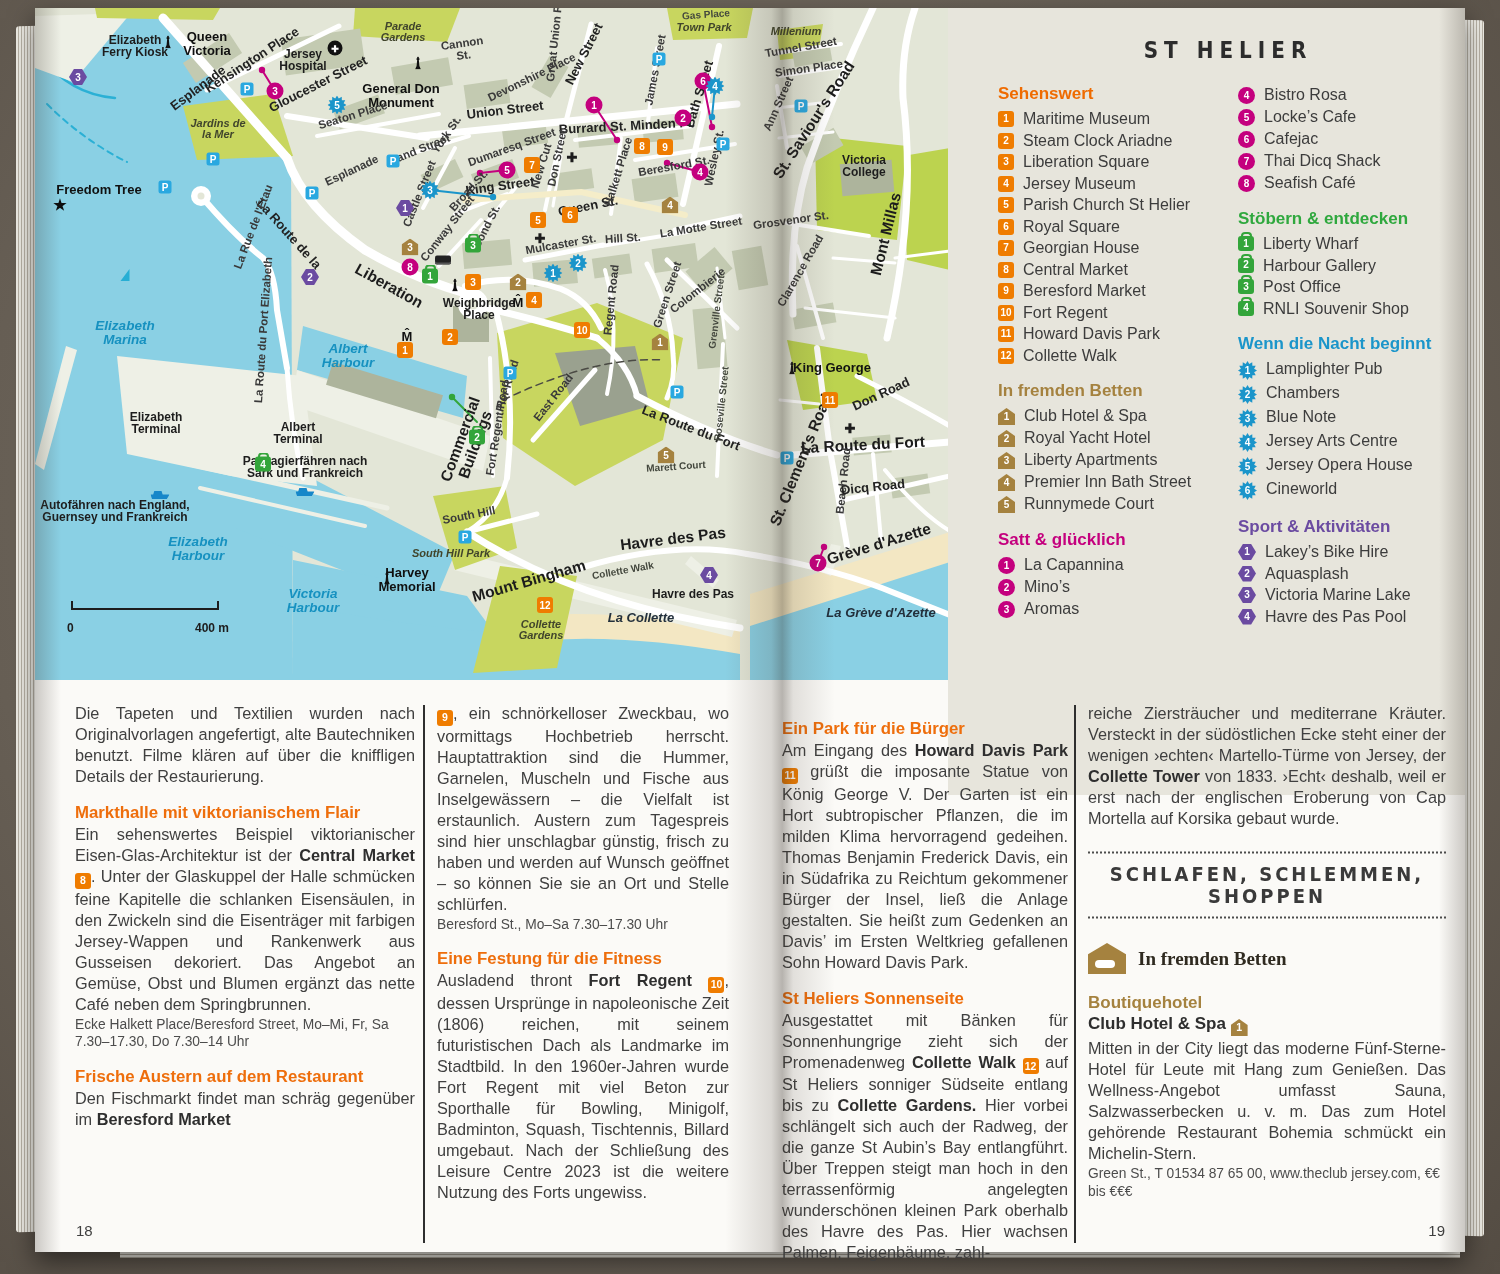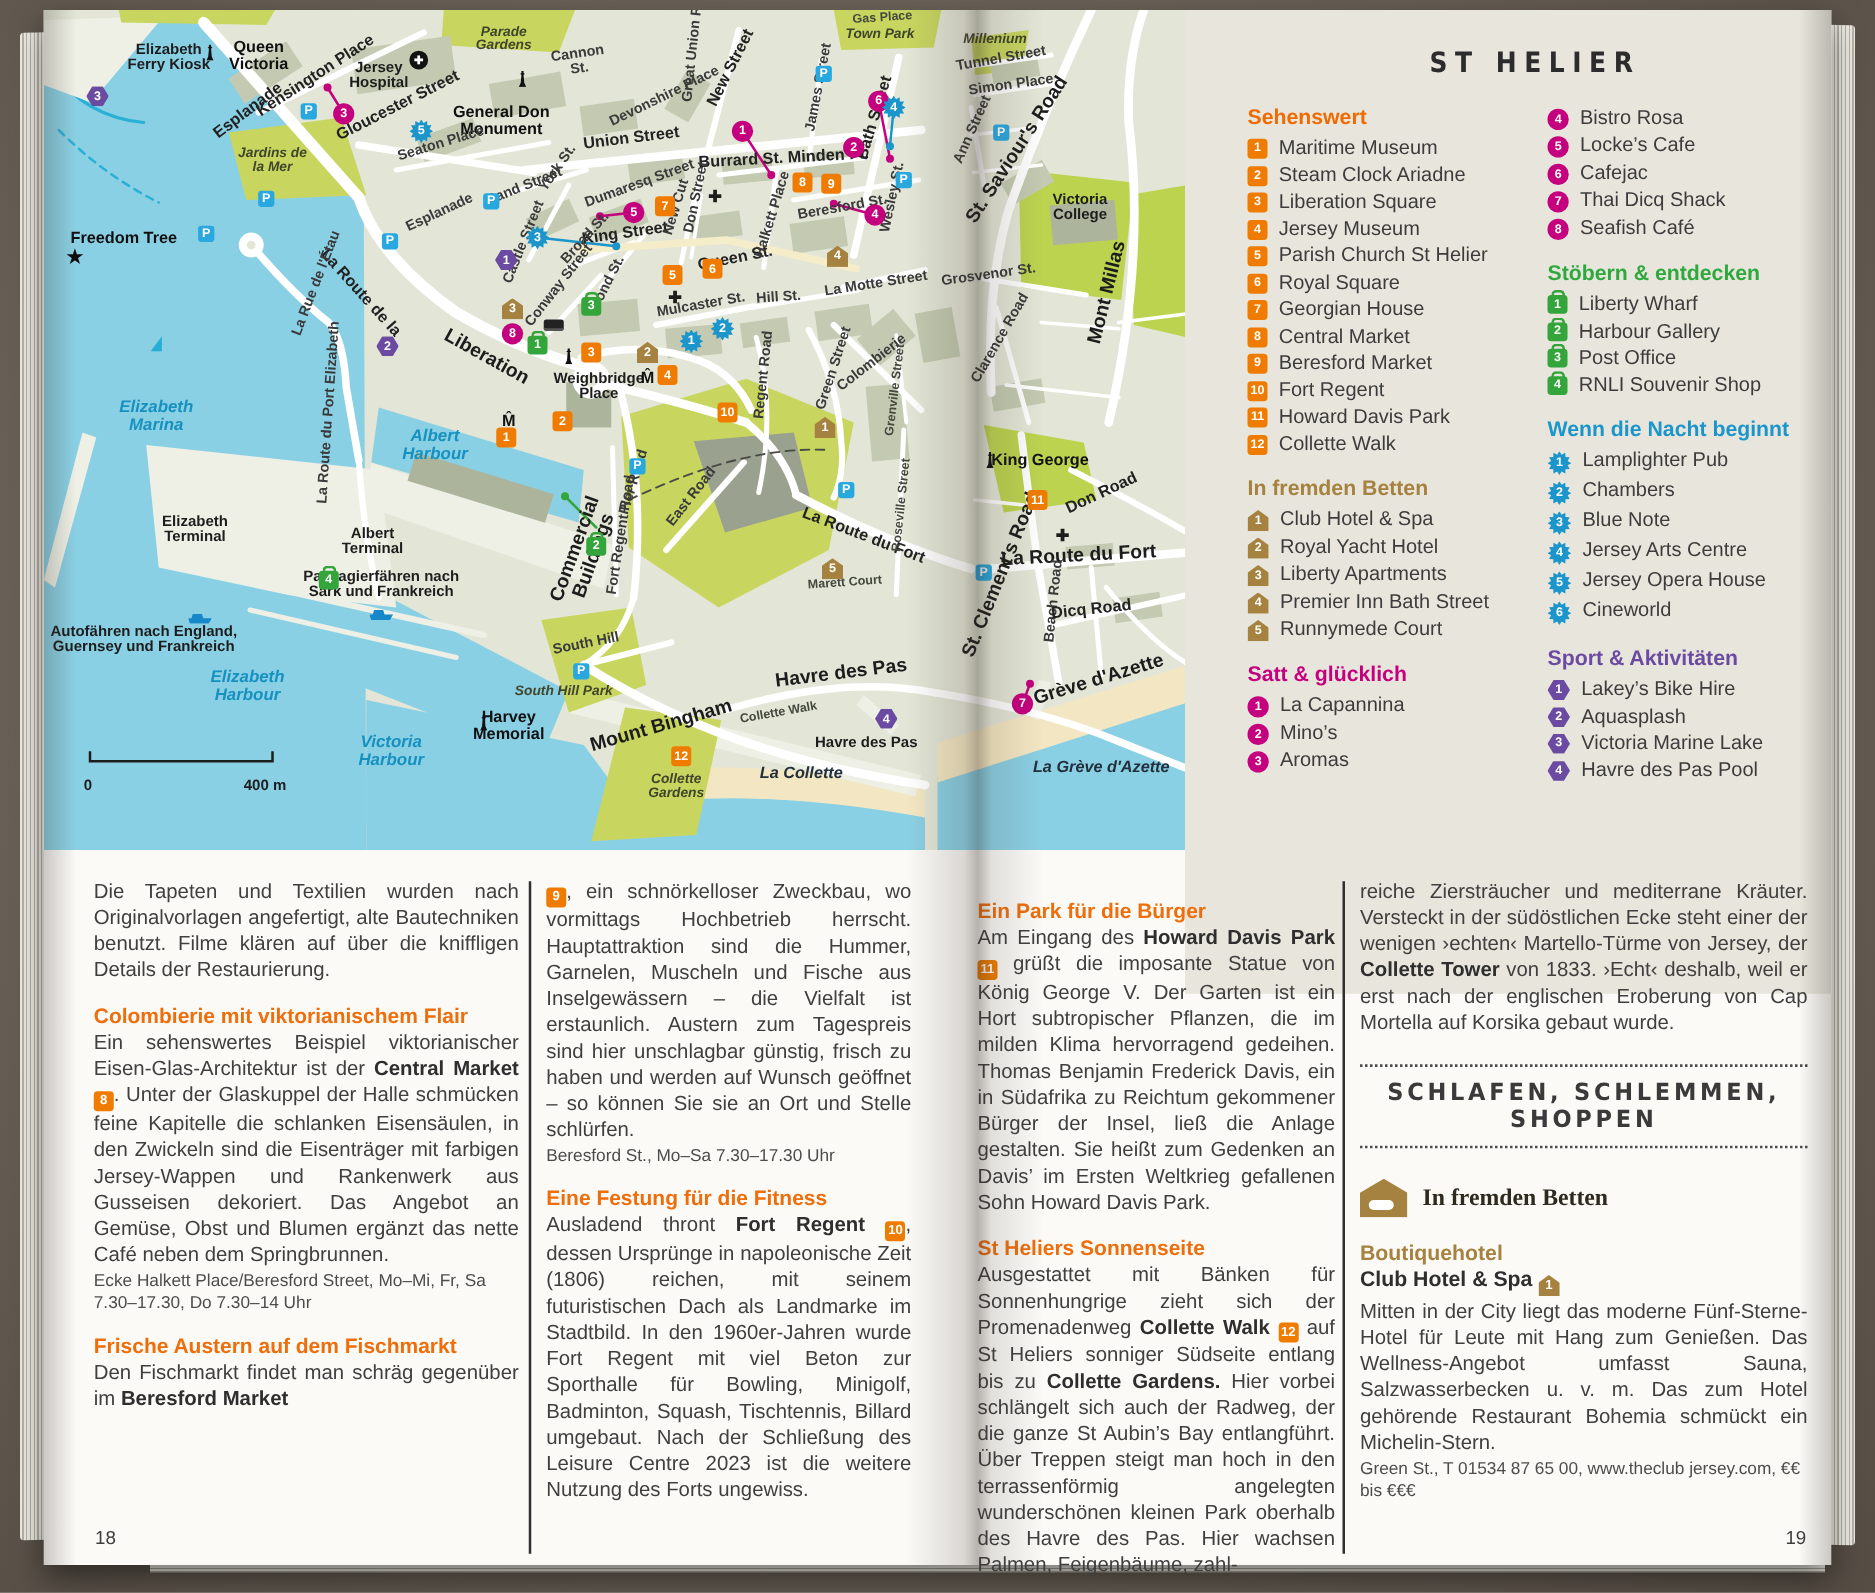--- a/index.html
+++ b/index.html
@@ -787,24 +787,24 @@
           </div>
           <div class="lg-row">
             <span class="mk shape-p" style="background: rgb(107, 75, 161); color: rgb(255, 255, 255);">4</span>
             <span>Havre des Pas Pool</span>
           </div>
         </div>
     </div>
 
     <div class="art" style="left:40px;top:695px;width:340px;">
         <div class="body">Die Tapeten und Textilien wurden nach Originalvorlagen angefertigt, alte Bautechniken benutzt. Filme klären auf über die kniffligen Details der Restaurierung.</div>
-        <div class="heading">Colombierie mit viktorianischem Flair</div>
+        <div class="heading">Markthalle mit viktorianischem Flair</div>
         <div class="body">Ein sehenswertes Beispiel viktorianischer Eisen-Glas-Architektur ist der <b style="color: rgb(46, 46, 46);">Central Market</b> <span class="inline-mk o">8</span>. Unter der Glaskuppel der Halle schmücken feine Kapitelle die schlanken Eisensäulen, in den Zwickeln sind die Eisenträger mit farbigen Jersey-Wappen und Rankenwerk aus Gusseisen dekoriert. Das Angebot an Gemüse, Obst und Blumen ergänzt das nette Café neben dem Springbrunnen.</div>
         <div class="info">Ecke Halkett Place/Beresford Street, Mo–Mi, Fr, Sa 7.30–17.30, Do 7.30–14 Uhr</div>
-        <div class="heading">Frische Austern auf dem Fischmarkt</div>
+        <div class="heading">Frische Austern auf dem Restaurant</div>
         <div class="body">Den Fischmarkt findet man schräg gegenüber im <b style="color: rgb(46, 46, 46);">Beresford Market</b></div>
       </div>
     <div class="divider" style="left:388px;top:697px;height:538px;"></div>
     <div class="art" style="left:402px;top:695px;width:292px;">
         <div class="body"><span class="inline-mk o">9</span>, ein schnörkelloser Zweckbau, wo vormittags Hochbetrieb herrscht. Hauptattraktion sind die Hummer, Garnelen, Muscheln und Fische aus Inselgewässern – die Vielfalt ist erstaunlich. Austern zum Tagespreis sind hier unschlagbar günstig, frisch zu haben und werden auf Wunsch geöffnet – so können Sie sie an Ort und Stelle schlürfen.</div>
         <div class="info">Beresford St., Mo–Sa 7.30–17.30 Uhr</div>
         <div class="heading">Eine Festung für die Fitness</div>
         <div class="body">Ausladend thront <b style="color: rgb(46, 46, 46);">Fort Regent</b> <span class="inline-mk o">10</span>, dessen Ursprünge in napoleonische Zeit (1806) reichen, mit seinem futuristischen Dach als Landmarke im Stadtbild. In den 1960er-Jahren wurde Fort Regent mit viel Beton zur Sporthalle für Bowling, Minigolf, Badminton, Squash, Tischtennis, Billard umgebaut. Nach der Schließung des Leisure Centre 2023 ist die weitere Nutzung des Forts ungewiss.</div>
       </div>
 

